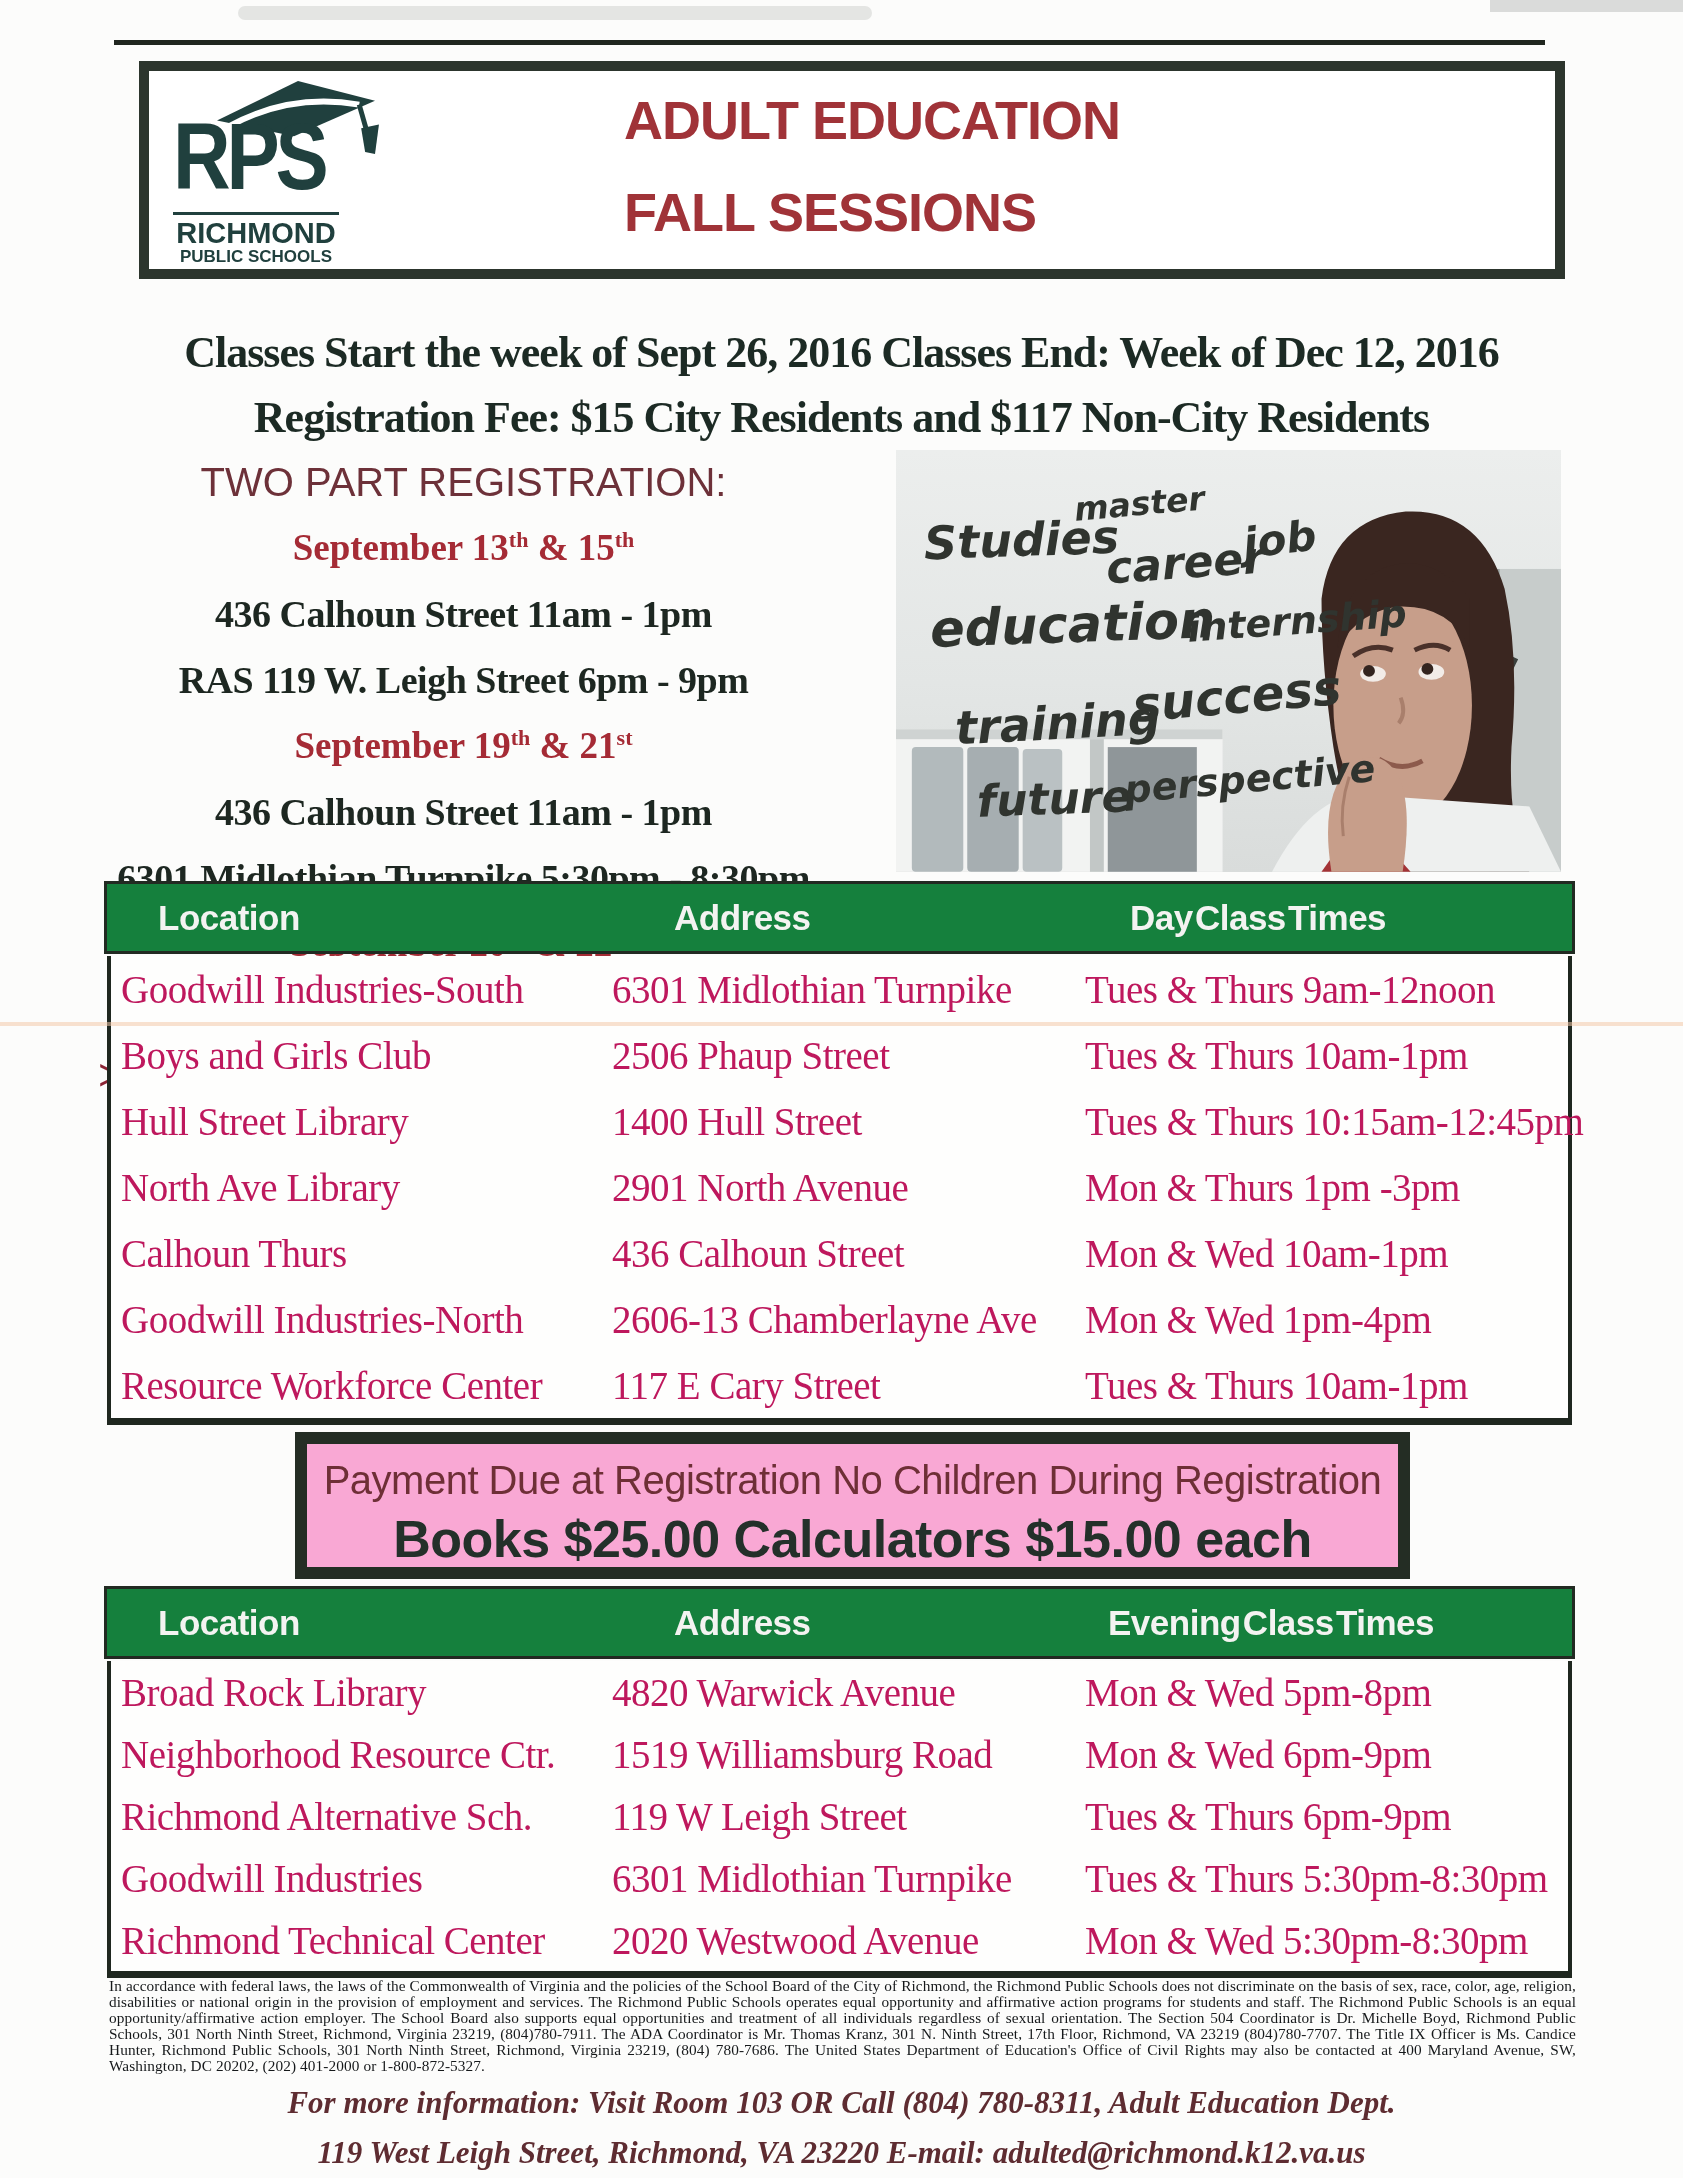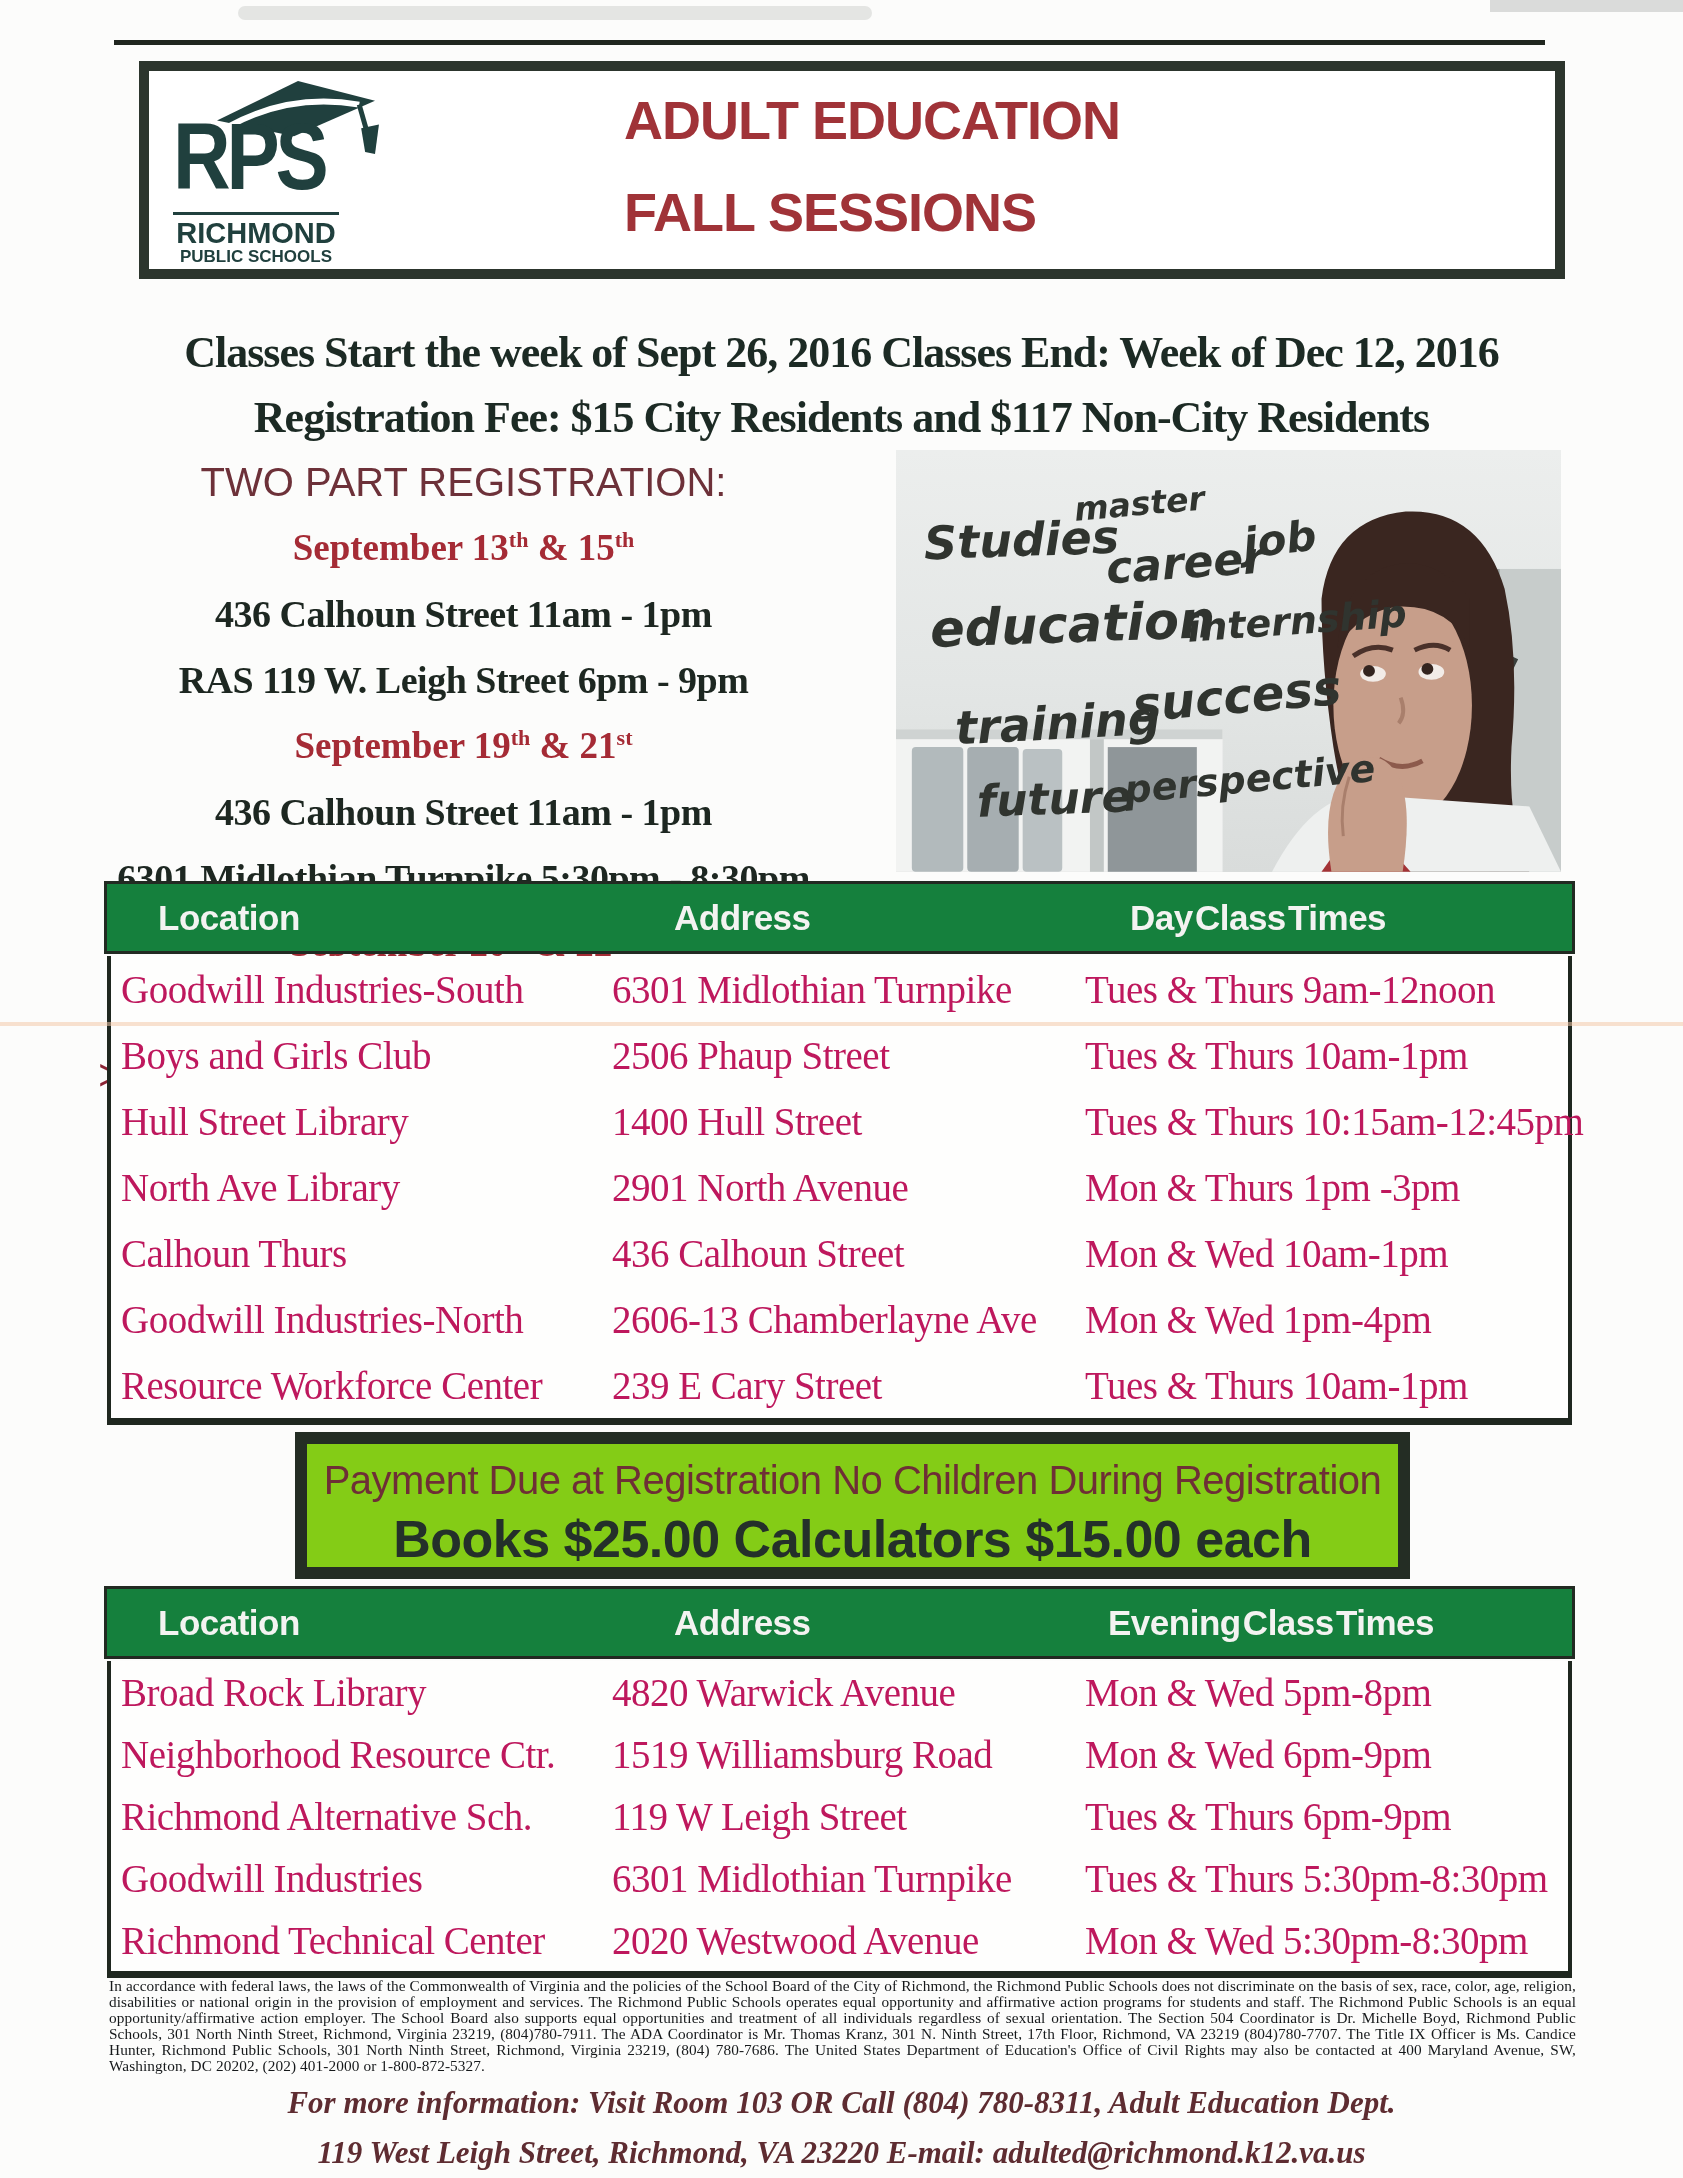--- a/index.html
+++ b/index.html
@@ -77,21 +77,21 @@
   .t2 .tbody{border-bottom-width:7px;}
   .tr{display:grid;grid-template-columns:495px 475px 1fr;align-items:center;}
   .t1 .tr{height:66px;}
   .t2 .tr{height:62px;}
   .td{font-size:39px;color:#be185d;letter-spacing:-0.5px;white-space:nowrap;}
   .tr .td:nth-child(1){padding-left:10px;}
   .tr .td:nth-child(2){padding-left:6px;}
   .tr .td:nth-child(3){padding-left:4px;}
 
   
-  .payment{position:absolute;left:295px;top:1432px;width:1115px;height:147px;background:#84cc16;
+  .payment{position:absolute;left:295px;top:1432px;width:1115px;height:147px;background:#f9a8d4;
            border:12px solid #242d24;box-sizing:border-box;text-align:center;
            font-family:"Liberation Sans",sans-serif;}
   .payment .p1{margin-top:14px;font-size:40px;color:#6e2f36;letter-spacing:-0.5px;white-space:nowrap;}
   .payment .p2{margin-top:6px;font-size:52px;font-weight:700;color:#24302a;letter-spacing:-0.5px;white-space:nowrap;}
 
   
   .fineprint{position:absolute;left:109px;top:1978px;width:1467px;margin:0;text-align:justify;
              font-size:15.3px;line-height:16px;color:#15181a;letter-spacing:0.1px;}
 
   
@@ -231,21 +231,21 @@
           <div class="td">436 Calhoun Street</div>
           <div class="td">Mon &amp; Wed 10am-1pm</div>
         </div>
         <div class="tr">
           <div class="td">Goodwill Industries-North</div>
           <div class="td">2606-13 Chamberlayne Ave</div>
           <div class="td">Mon &amp; Wed 1pm-4pm</div>
         </div>
         <div class="tr">
           <div class="td">Resource Workforce Center</div>
-          <div class="td">239 E Cary Street</div>
+          <div class="td">117 E Cary Street</div>
           <div class="td">Tues &amp; Thurs 10am-1pm</div>
         </div>
       </div>
   </div>
 
   <div class="artifact-line"></div>
 
   <div class="payment">
     <div class="p1">Payment Due at Registration No Children During Registration</div>
     <div class="p2">Books $25.00 Calculators $15.00 each</div>

